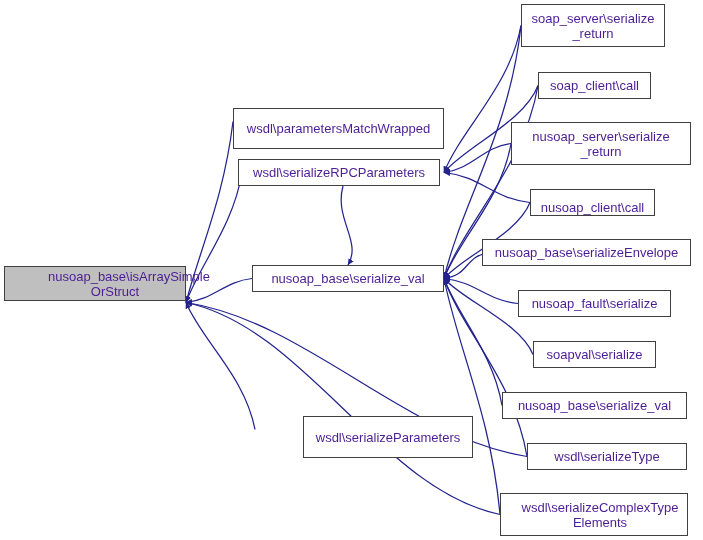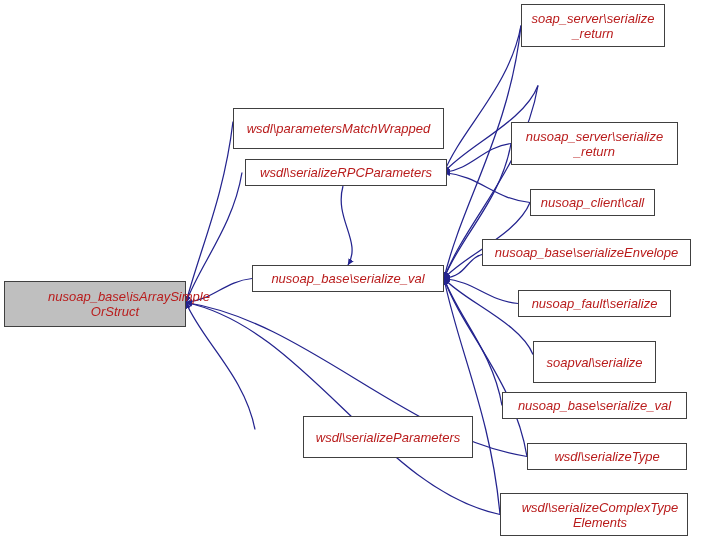--- a/index.html
+++ b/index.html
@@ -25,31 +25,30 @@
     left: 0;
     top: 0;
     width: 703px;
     height: 540px;
   }
   .node {
     position: absolute;
     box-sizing: border-box;
     border: 1px solid #404040;
     background: #ffffff;
-    color: #b91c1c;
+    color: #4c1d95;
     font-size: 13px;
     line-height: 15px;
     text-align: center;
     display: flex;
     align-items: center;
     justify-content: center;
     white-space: pre-line;
     letter-spacing: 0px;
     z-index: 5;
-    font-style: italic;
   }
   .node.focus {
     background: #bfbfbf;
     border: 1px solid #404040;
   }
   .node-label {
     display: block;
     width: 100%;
     padding: 0 3px;
     box-sizing: border-box;
@@ -80,31 +79,32 @@
       <path d="M 511,143.5 C 501.151,200.2 459.477,238 444,278.5" fill="none" stroke="#23238e" stroke-width="1.25" marker-end="url(#ah)"></path>
       <path d="M 530,202.5 C 517.358,234.42 463.866,255.7 444,278.5" fill="none" stroke="#23238e" stroke-width="1.25" marker-end="url(#ah)"></path>
       <path d="M 490,252.5 C 464,255.62 470,275.38 444,278.5" fill="none" stroke="#23238e" stroke-width="1.25" marker-end="url(#ah)"></path>
       <path d="M 518,303.5 C 486.92,300.5 475.08,281.5 444,278.5" fill="none" stroke="#23238e" stroke-width="1.25" marker-end="url(#ah)"></path>
       <path d="M 533,354.5 C 519.917,322.58 464.55899999999997,301.3 444,278.5" fill="none" stroke="#23238e" stroke-width="1.25" marker-end="url(#ah)"></path>
       <path d="M 502,405.5 C 492.9,352.16 458.3,316.6 444,278.5" fill="none" stroke="#23238e" stroke-width="1.25" marker-end="url(#ah)"></path>
       <path d="M 527,456.5 C 514.799,381.74 463.173,331.9 444,278.5" fill="none" stroke="#23238e" stroke-width="1.25" marker-end="url(#ah)"></path>
       <path d="M 500,514.5 C 490.9,415.38 458.3,349.3 444,278.5" fill="none" stroke="#23238e" stroke-width="1.25" marker-end="url(#ah)"></path>
       <path d="M 343,186 C 333.9,219.18 362.3,241.3 348,265" fill="none" stroke="#23238e" stroke-width="1.25" marker-end="url(#ah)"></path>
     </svg>
-<div class="node focus" style="left: 4px; top: 281px; width: 182px; height: 46px; padding-left: 40px;"><span class="node-label">nusoap_base\isArraySimple
+<div class="node focus" style="left: 4px; top: 266px; width: 182px; height: 35px; padding-left: 40px;"><span class="node-label">nusoap_base\isArraySimple
 OrStruct</span></div>
     <div class="node" style="left: 233px; top: 108px; width: 211px; height: 41px;"><span class="node-label">wsdl\parametersMatchWrapped</span></div>
-    <div class="node" style="left: 245px; top: 159px; width: 202px; height: 27px;"><span class="node-label">wsdl\serializeRPCParameters</span></div>
+    <div class="node" style="left: 238px; top: 159px; width: 202px; height: 27px;"><span class="node-label">wsdl\serializeRPCParameters</span></div>
     <div class="node" style="left: 252px; top: 265px; width: 192px; height: 27px;"><span class="node-label">nusoap_base\serialize_val</span></div>
     <div class="node" style="left: 255px; top: 416px; width: 170px; height: 42px; margin-left: 48px;"><span class="node-label">wsdl\serializeParameters</span></div>
     <div class="node" style="left: 521px; top: 4px; width: 144px; height: 43px;"><span class="node-label">soap_server\serialize
 _return</span></div>
-    <div class="node" style="left: 511px; top: 122px; width: 167px; height: 43px; justify-content: center;"><span class="node-label">nusoap_server\serialize
+    <div class="node" style="left: 538px; top: 72px; width: 113px; height: 27px;"><span class="node-label">soap_client\call</span></div>
+    <div class="node" style="left: 511px; top: 122px; width: 180px; height: 43px; justify-content: center;"><span class="node-label">nusoap_server\serialize
 _return</span></div>
-    <div class="node" style="left: 530px; top: 189px; width: 125px; height: 27px;"><span class="node-label">nusoap_client\call</span></div>
+    <div class="node" style="left: 530px; top: 189px; width: 125px; height: 27px; align-items: flex-end;"><span class="node-label">nusoap_client\call</span></div>
     <div class="node" style="left: 482px; top: 239px; width: 209px; height: 27px;"><span class="node-label">nusoap_base\serializeEnvelope</span></div>
     <div class="node" style="left: 518px; top: 290px; width: 153px; height: 27px; align-items: center;"><span class="node-label">nusoap_fault\serialize</span></div>
-    <div class="node" style="left: 533px; top: 341px; width: 123px; height: 42px;"><span class="node-label">soapval\serialize</span></div>
+    <div class="node" style="left: 533px; top: 341px; width: 123px; height: 27px;"><span class="node-label">soapval\serialize</span></div>
     <div class="node" style="left: 502px; top: 392px; width: 185px; height: 27px;"><span class="node-label">nusoap_base\serialize_val</span></div>
     <div class="node" style="left: 527px; top: 443px; width: 160px; height: 27px;"><span class="node-label">wsdl\serializeType</span></div>
     <div class="node" style="left: 500px; top: 493px; width: 188px; height: 43px; padding-left: 12px;"><span class="node-label">wsdl\serializeComplexType
 Elements</span></div>
   </div>
 
 </body></html>

